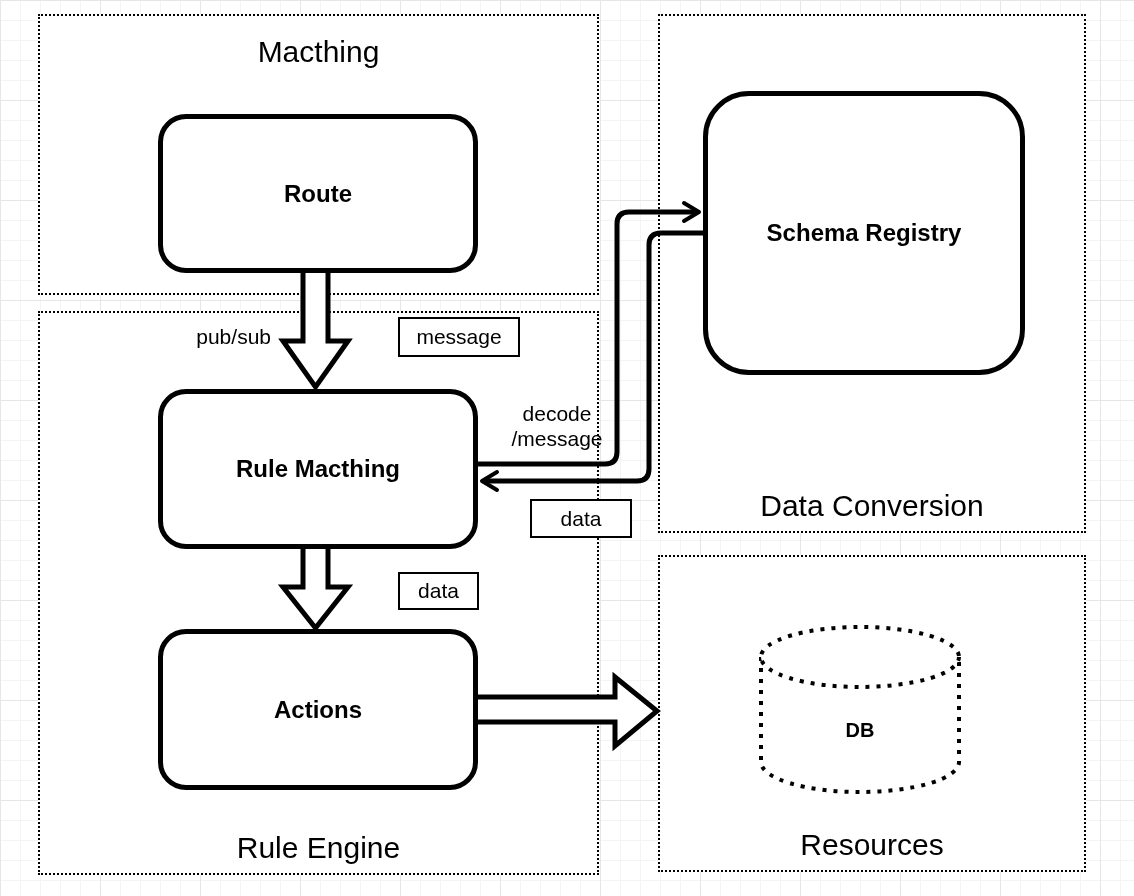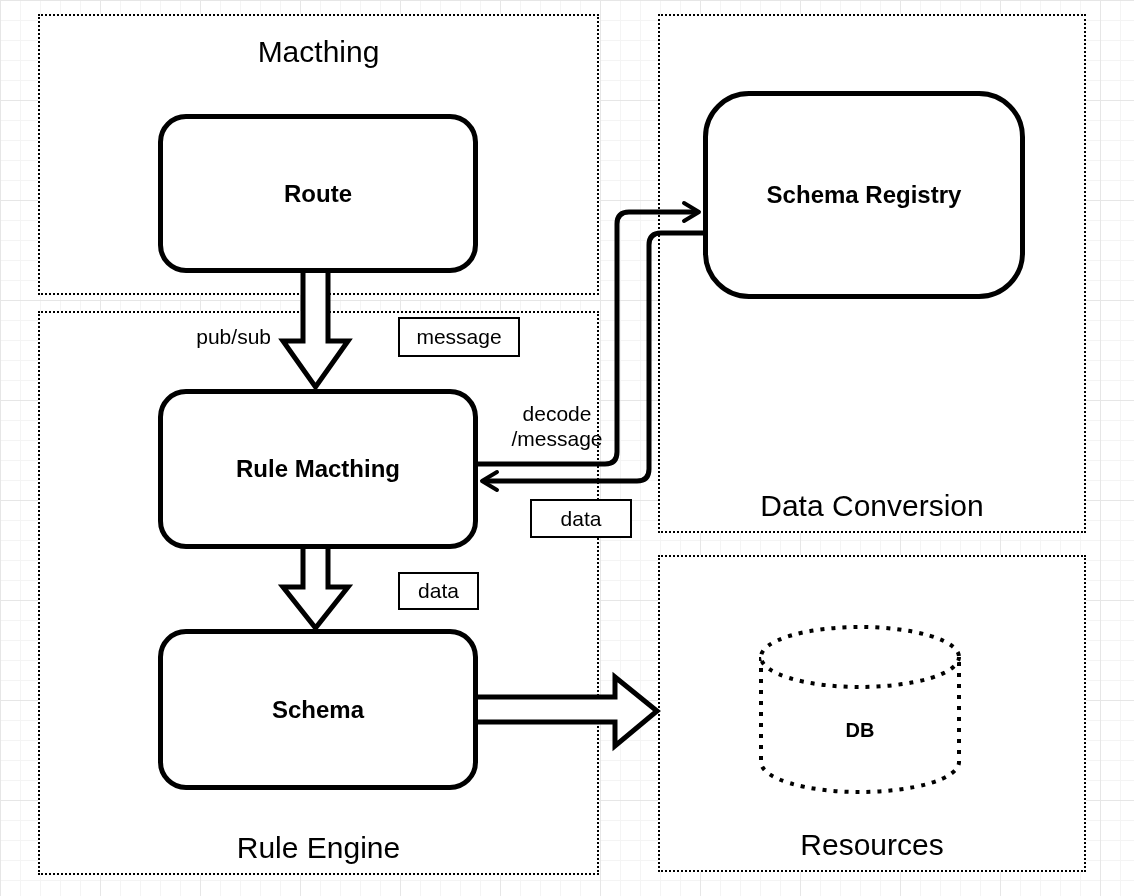--- a/index.html
+++ b/index.html
@@ -27,21 +27,21 @@
   svg.overlay{position:absolute;left:0;top:0;}
 
   .node{
     position:absolute;background:#fff;border:5px solid #000;border-radius:28px;
     box-sizing:border-box;display:flex;align-items:center;justify-content:center;
     font-weight:bold;font-size:24px;text-align:center;
   }
   #node-route{left:158px;top:114px;width:320px;height:159px;}
   #node-rule-matching{left:158px;top:389px;width:320px;height:160px;}
   #node-actions{left:158px;top:629px;width:320px;height:161px;}
-  #node-schema-registry{left:703px;top:91px;width:322px;height:208px;border-radius:46px;}
+  #node-schema-registry{left:703px;top:91px;width:322px;height:284px;border-radius:46px;}
 
   .edge-label-box{
     position:absolute;background:#fff;border:2px solid #000;box-sizing:border-box;
     display:flex;align-items:center;justify-content:center;font-size:21px;margin-left:26px;
   }
   #label-message{left:372px;top:317px;width:122px;height:40px;}
   #label-data-return{left:504px;top:499px;width:102px;height:39px;}
   #label-data-down{left:372px;top:572px;width:81px;height:38px;}
 
   .edge-label-plain{position:absolute;font-size:21px;line-height:25px;}
@@ -95,21 +95,21 @@
     </g>
   </svg>
 
   <div class="node" id="node-route">
     <span>Route</span>
   </div>
   <div class="node" id="node-rule-matching">
     <span>Rule Macthing</span>
   </div>
   <div class="node" id="node-actions">
-    <span>Schema</span>
+    <span>Actions</span>
   </div>
   <div class="node" id="node-schema-registry">
     <span>Schema Registry</span>
   </div>
 
   <div id="label-db">DB</div>
 
   <div class="edge-label-plain" id="label-pub-sub">pub/sub</div>
 
   <div class="edge-label-box" id="label-message">

